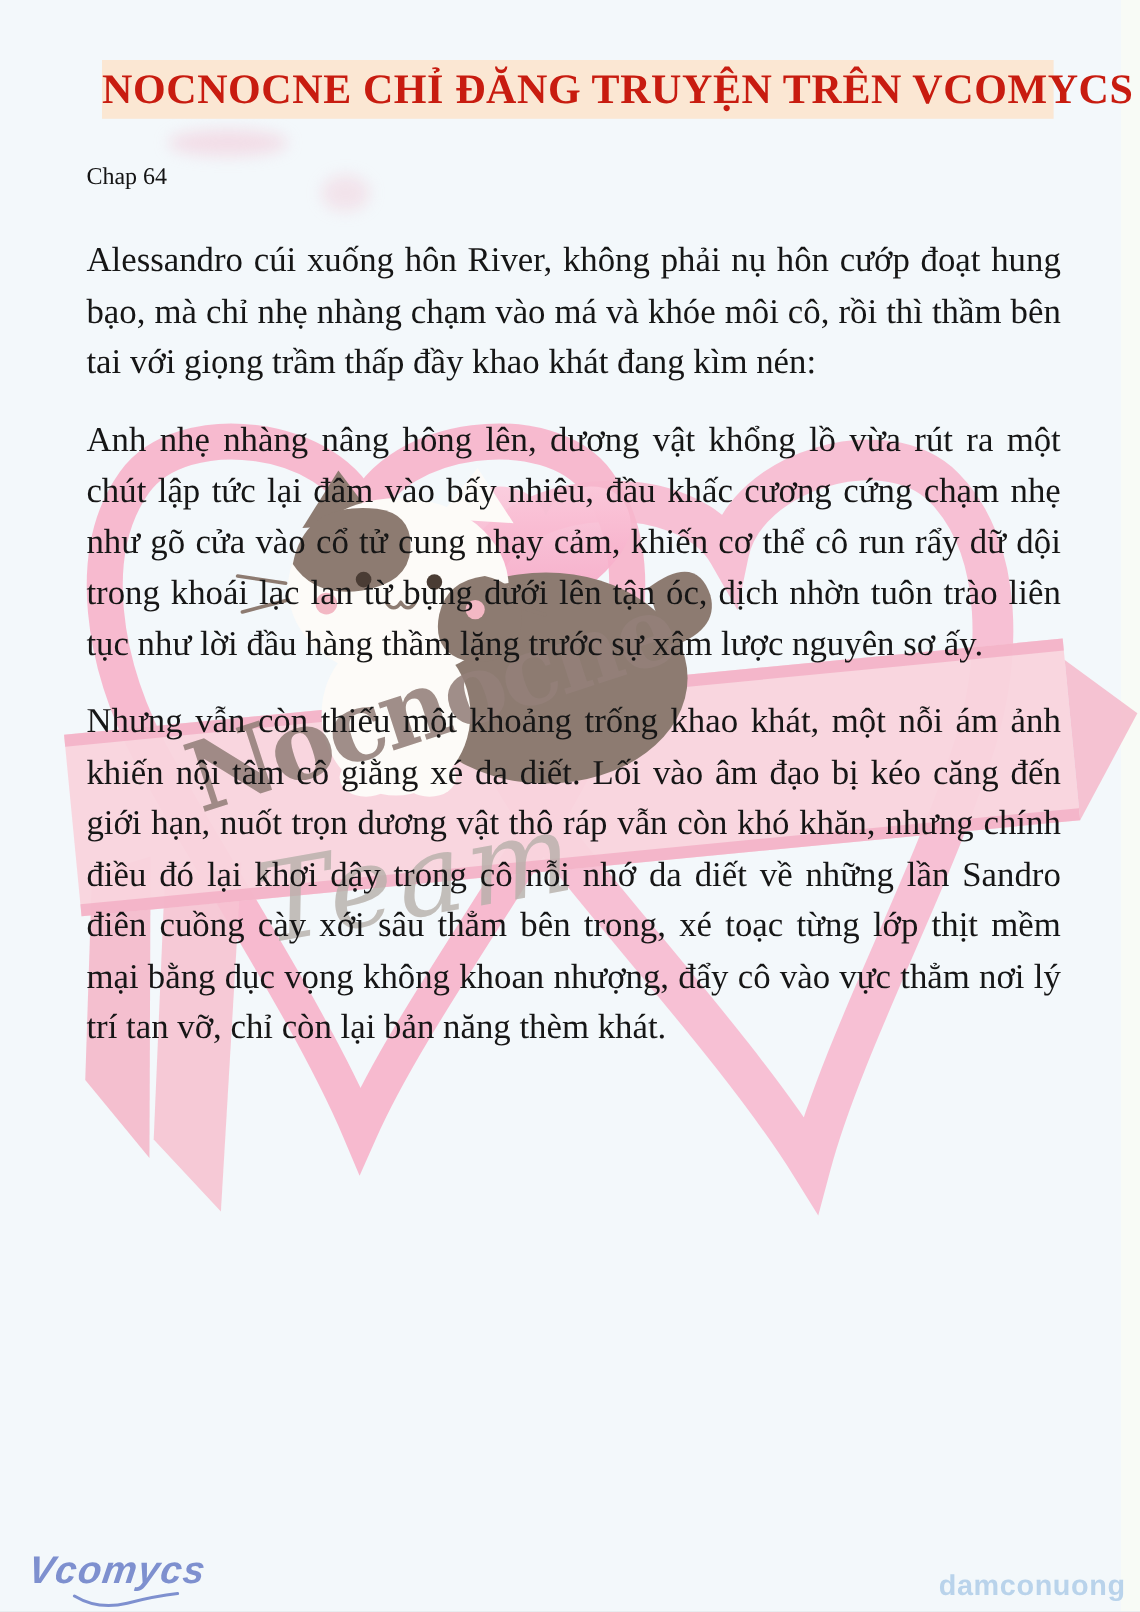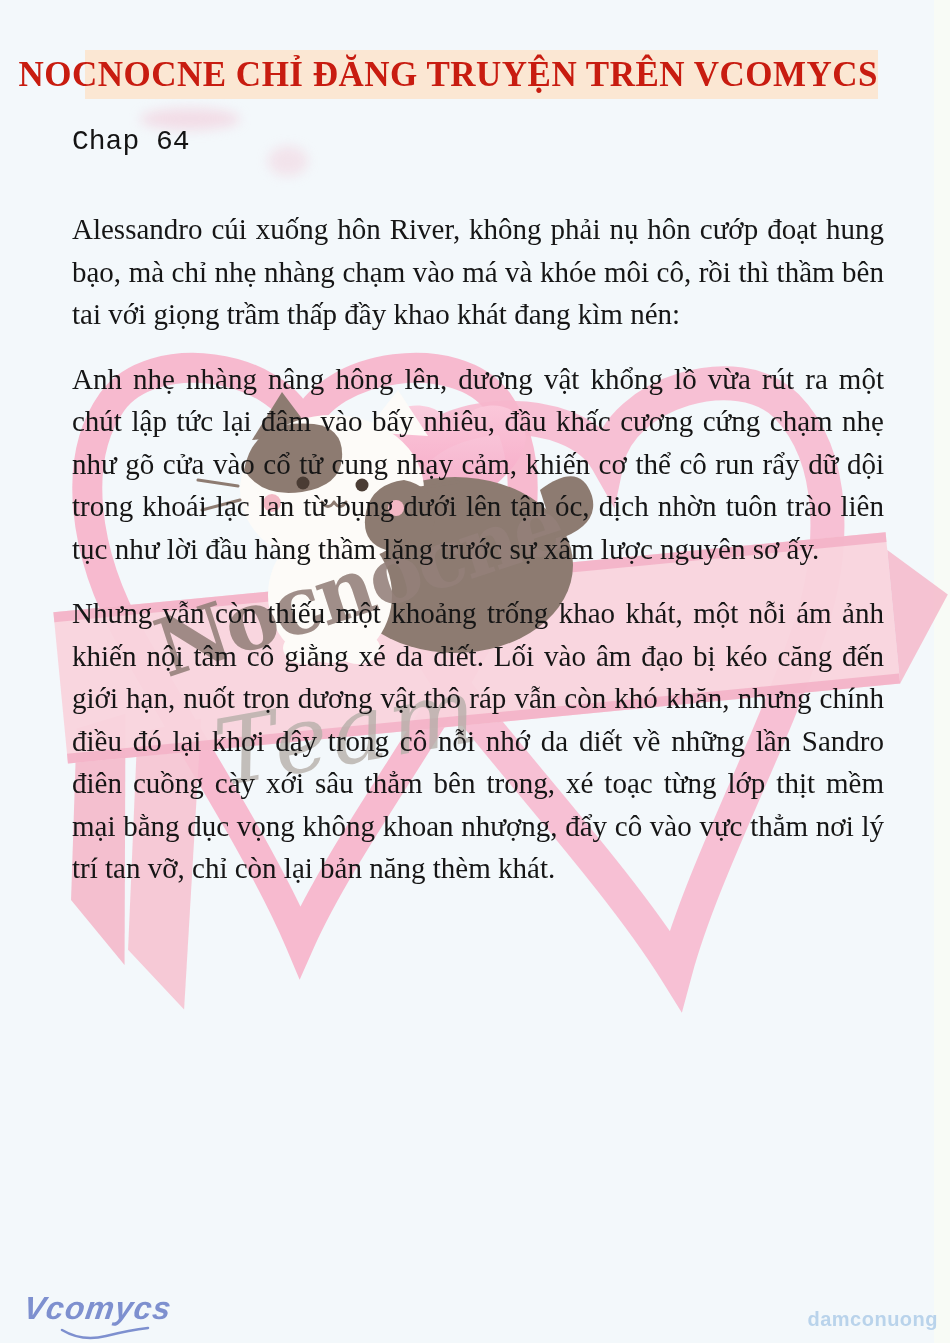--- a/index.html
+++ b/index.html
@@ -4,53 +4,53 @@
 <style>
   html,body{margin:0;padding:0;background:#e3e8ec;}
   .page{
     position:relative;width:950px;height:1343px;overflow:hidden;
     background:linear-gradient(90deg,#f3f8fb 0,#f3f8fb 934px,#f8fbf6 934px,#f8fbf6 100%);
     font-family:"Liberation Serif",serif;
   }
   
   .banner{
     position:absolute;left:85px;top:50px;width:793px;height:49px;
-    display:flex;align-items:center;justify-content:flex-end;
+    display:flex;align-items:center;justify-content:flex-start;
   }
   .banner-text{
     font-weight:bold;font-size:35px;white-space:nowrap;letter-spacing:.5px;
     font-family:"Liberation Serif",serif;
   }
   .chap{
-    position:absolute;left:72px;top:126px;font-size:28px;color:#141414;font-family:Liberation Mono, monospace;
+    position:absolute;left:72px;top:136px;font-size:20px;color:#141414;
   }
   
   .content{
     position:absolute;left:72px;top:196px;width:812px;z-index:3;
     font-size:29px;line-height:42.5px;color:#161616;
     text-align:justify;text-justify:inter-word;
   }
-  .content p{margin:12px 0 22px 0;}
+  .content p{margin:0 0 22px 0;}
   
   .watermark{position:absolute;left:0;top:340px;width:950px;height:720px;z-index:1;}
   .smudge{position:absolute;border-radius:50%;filter:blur(6px);z-index:0;}
   .smudge.a{left:140px;top:108px;width:100px;height:22px;background:rgba(242,180,200,.38);}
   .smudge.b{left:268px;top:146px;width:40px;height:30px;background:rgba(242,180,200,.30);}
   
   .logo{
     position:absolute;left:24px;top:1290px;z-index:3;
     color:#7e90cf;font-family:"Liberation Sans",sans-serif;
     font-style:italic;font-weight:bold;font-size:32px;letter-spacing:1px;
     transform:skewX(-8deg);
   }
   .logo-swash{position:absolute;left:60px;top:1324px;z-index:3;}
   .credit{
     position:absolute;right:12px;top:1308px;z-index:3;
     color:#b9d3eb;font-family:"Liberation Sans",sans-serif;
-    font-weight:bold;font-size:20px;letter-spacing:.5px;
+    font-weight:bold;font-size:24px;letter-spacing:.5px;
   }
 </style>
 </head>
 <body>
 
 <div class="page">
 
   <div class="smudge a"></div>
   <div class="smudge b"></div>
 

